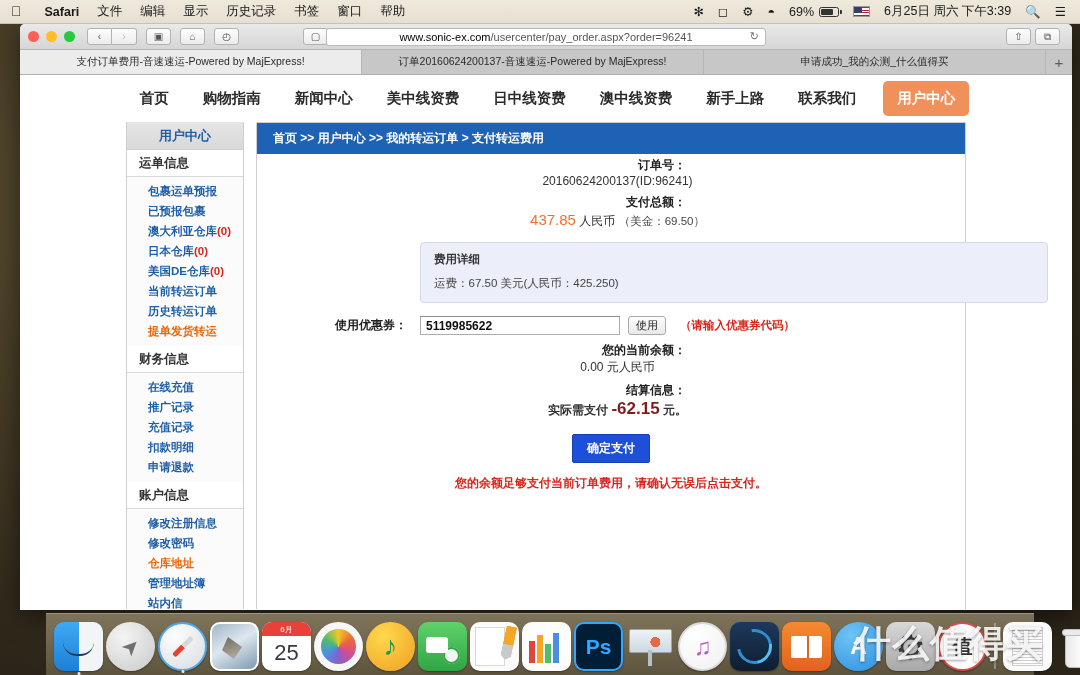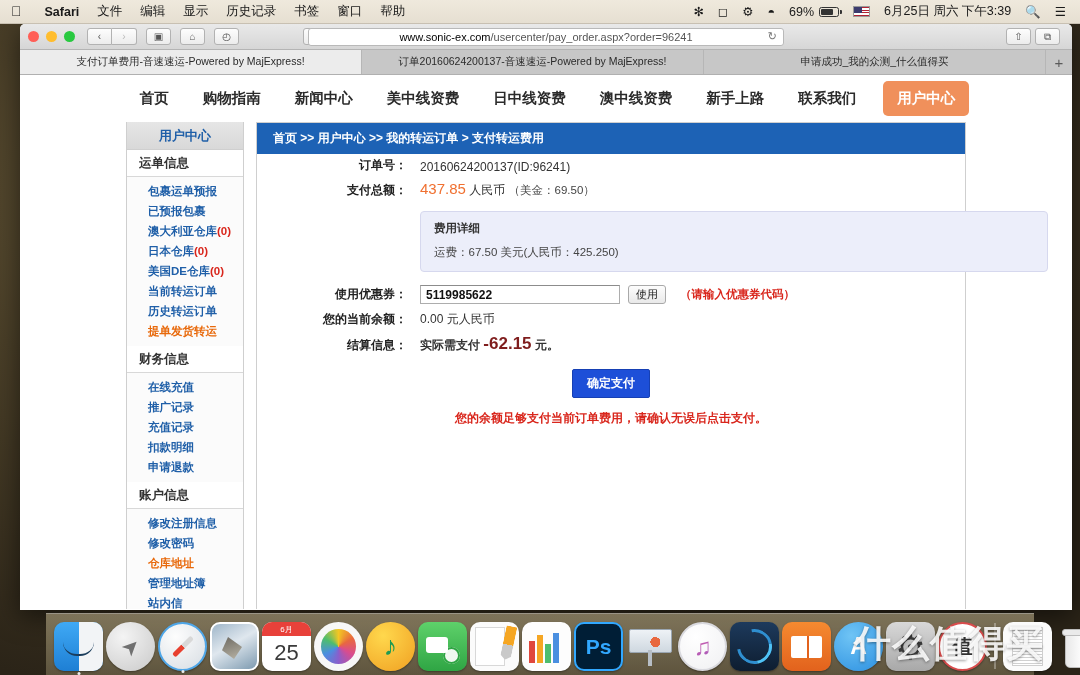--- a/index.html
+++ b/index.html
@@ -60,21 +60,21 @@
   .tbtn {
     height:17px; min-width:25px; padding:0 5px;
     background:linear-gradient(to bottom,#fdfdfd,#ececec);
     border:1px solid #b2b2b2; border-radius:3px;
     display:flex; align-items:center; justify-content:center;
     font-size:10px; color:#555; margin-right:4px;
   }
   .tbtn.pair { margin-right:0; border-radius:3px 0 0 3px; }
   .tbtn.pair2 { border-radius:0 3px 3px 0; border-left:none; margin-right:9px; color:#bbb; }
   .tbtn.spaced { margin-left:5px; }
-  #urlwrap { position:absolute; left:50%; transform:translateX(-50%); width:476px; }
+  #urlwrap { position:absolute; left:50%; transform:translateX(-50%); width:440px; }
   #urlbar {
     height:18px; background:#fff; border:1px solid #b9b9b9; border-radius:3px;
     display:flex; align-items:center; justify-content:center; position:relative;
     font-size:11px; color:#333;
   }
   #urlbar .reload { position:absolute; right:6px; font-size:11px; color:#777; }
   #urlbar .host { color:#000; }
   #urlbar .path { color:#555; }
   .tbright { margin-left:auto; display:flex; }
 
@@ -128,21 +128,21 @@
   #main { width:710px; border:1px solid #cfcfcf; background:#fff; }
   #crumb {
     background:#1d62b5; color:#fff; font-weight:bold; font-size:12px;
     padding:7px 0 7px 16px;
   }
   #notice {
     color:#d9261c; font-weight:bold; font-size:11.5px;
     padding:11px 0 11px 14px;
   }
   #notice .lk { color:#1f5fa8; }
-  .frow { display:flex; align-items:flex-end; padding:3px 0; font-size:12px; }
+  .frow { display:flex; align-items:center; padding:3px 0; font-size:12px;flex-direction:column; }
   .flabel { width:150px; text-align:right; font-weight:bold; color:#222; font-size:12px; }
   .fval { padding-left:13px; color:#333; }
   .fval .big-orange { color:#f07030; font-size:15px; }
   .fval .sub { color:#444; font-size:11.5px; }
   .feebox {
     margin:9px 0 9px 163px; width:628px;
     background:#eceefa; border:1px solid #d6d8ee; border-radius:4px;
     padding:9px 13px 11px;
   }
   .feebox .ft { font-weight:bold; font-size:11.5px; color:#333; margin-bottom:9px; }

